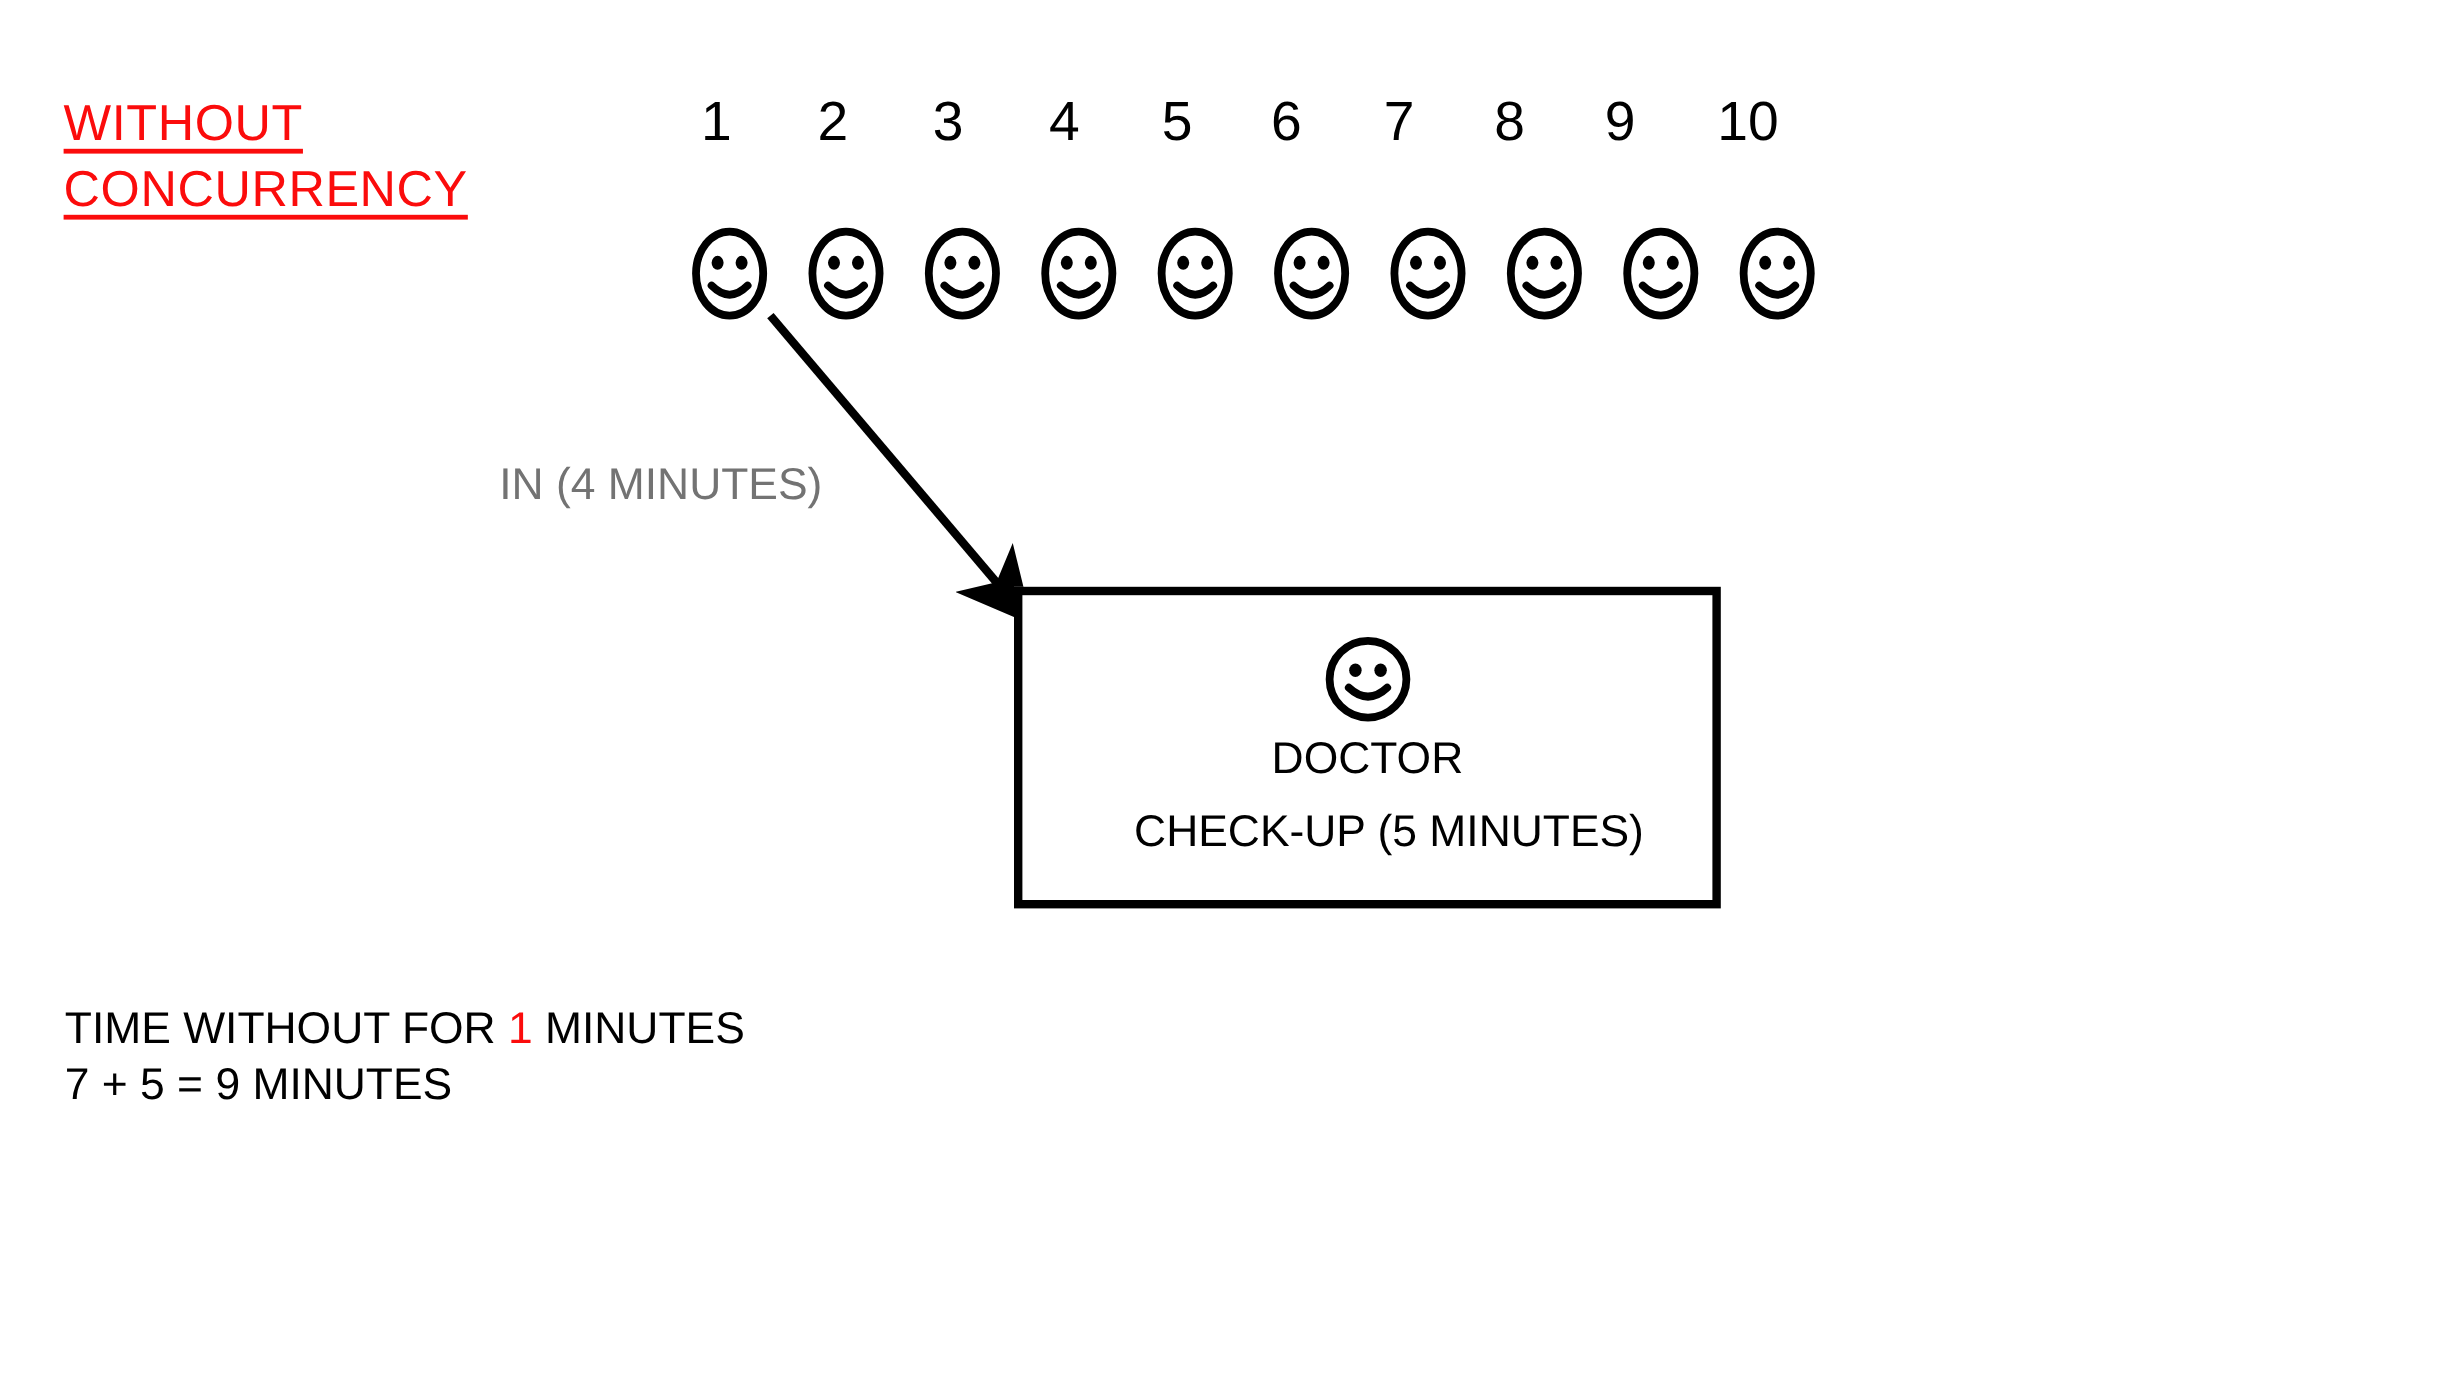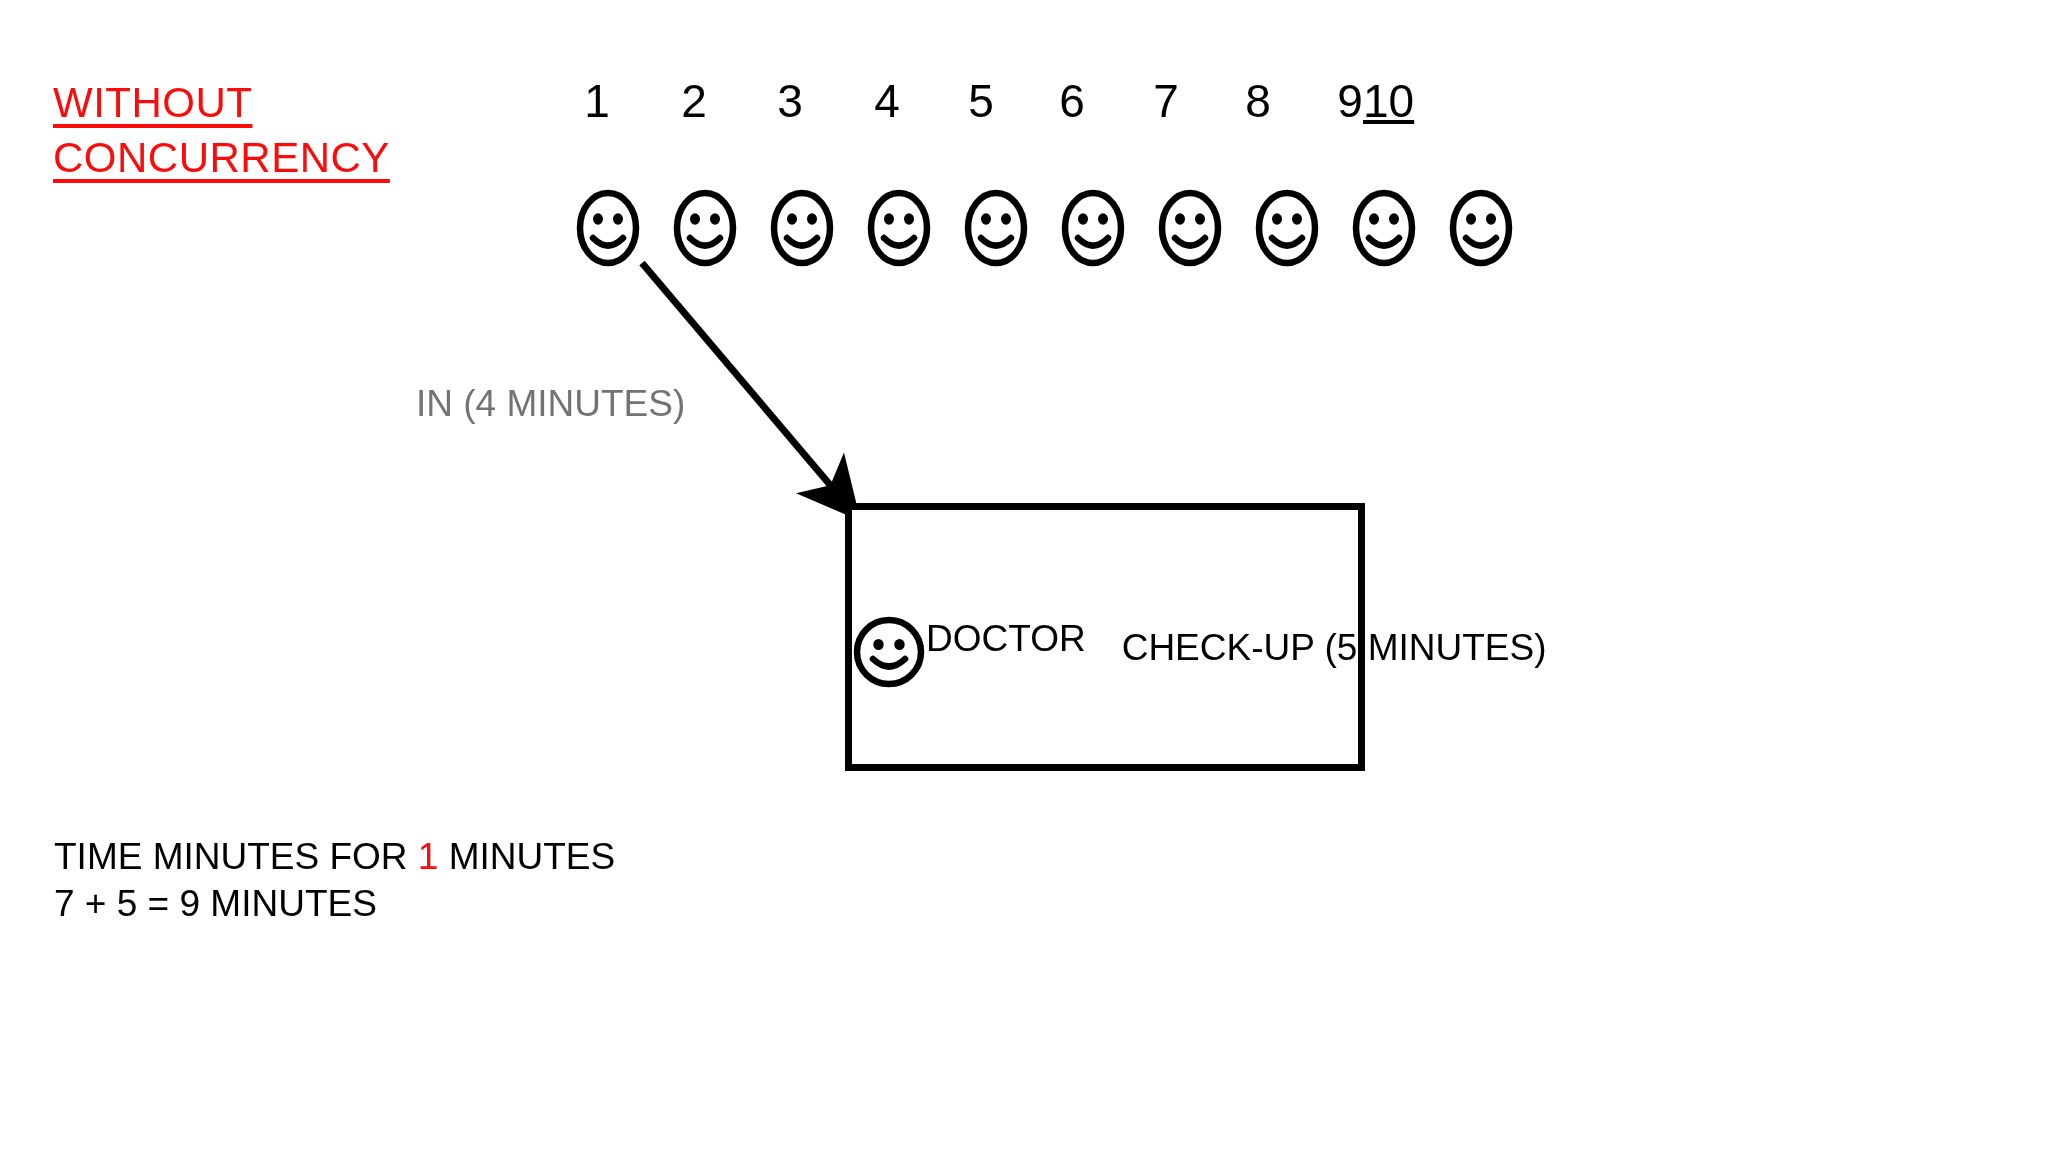--- a/index.html
+++ b/index.html
@@ -95,28 +95,28 @@
     font-size: 37px;
     line-height: 1;
     white-space: nowrap;
     color: #737373;
   }
 
   
   #doctor-box {
     position: absolute;
     left: 845px;
-    top: 503px;
-    width: 520px;
+    top: 489px;
+    width: 589px;
     height: 268px;
     border: 7px solid #000000;
     box-sizing: border-box;
     background: #ffffff;
     display: flex;
-    flex-direction: row;
+    flex-direction: column;
     align-items: center;
   }
   #doctor-face {
     margin-top: 33px;
   }
   #doctor-label {
     margin-top: 5px;
     font-size: 37px;
     line-height: 1.05;
     text-align: center;
@@ -160,21 +160,21 @@
   <div id="number-row">
       <div class="num" style="left: 0px; width: 44px;">1</div>
       <div class="num" style="left: 97px; width: 44px;">2</div>
       <div class="num" style="left: 193px; width: 44px;">3</div>
       <div class="num" style="left: 290px; width: 44px;">4</div>
       <div class="num" style="left: 384px; width: 44px;">5</div>
       <div class="num" style="left: 475px; width: 44px;">6</div>
       <div class="num" style="left: 569px; width: 44px;">7</div>
       <div class="num" style="left: 661px; width: 44px;">8</div>
       <div class="num" style="left: 753px; width: 44px;">9</div>
-      <div class="num" style="left: 788px; width: 44px; text-decoration: underline;">10</div>
+      <div class="num" style="left: 856px; width: 44px;">10</div>
     </div>
 
   <div id="faces-row">
       <div class="face" style="left: 0px;"><svg width="66" height="80" viewBox="0 0 66 80" aria-hidden="true">
           <ellipse cx="33" cy="40" rx="28" ry="35" fill="#ffffff" stroke="#000000" stroke-width="6.5"></ellipse>
           <ellipse cx="23" cy="31" rx="5" ry="5.8" fill="#000000"></ellipse>
           <ellipse cx="43" cy="31" rx="5" ry="5.8" fill="#000000"></ellipse>
           <path d="M18 50 Q33 65 48 50" fill="none" stroke="#000000" stroke-width="6.5" stroke-linecap="round"></path>
         </svg></div>
       <div class="face" style="left: 97px;"><svg width="66" height="80" viewBox="0 0 66 80" aria-hidden="true">
@@ -252,18 +252,18 @@
         <ellipse cx="47.5" cy="29.5" rx="5.2" ry="5.6" fill="#000000"></ellipse>
         <path d="M21 44 Q37 59 53 44" fill="none" stroke="#000000" stroke-width="6.5" stroke-linecap="round"></path>
       </svg>
     </span>
     <div id="doctor-label">DOCTOR</div>
     <div id="checkup-label">CHECK-UP (5 MINUTES)</div>
   </div>
 
   <div id="summary">
     <div class="sum-block">
-      <div class="sum-line"><span>TIME MINUTES FOR </span><span class="red">1</span><span> MINUTES</span></div>
+      <div class="sum-line"><span>TIME WITHOUT FOR </span><span class="red">1</span><span> MINUTES</span></div>
       <div class="sum-line">7 + 5 = 9 MINUTES</div>
     </div>
   </div>
 
 </div>
 
 </body></html>

